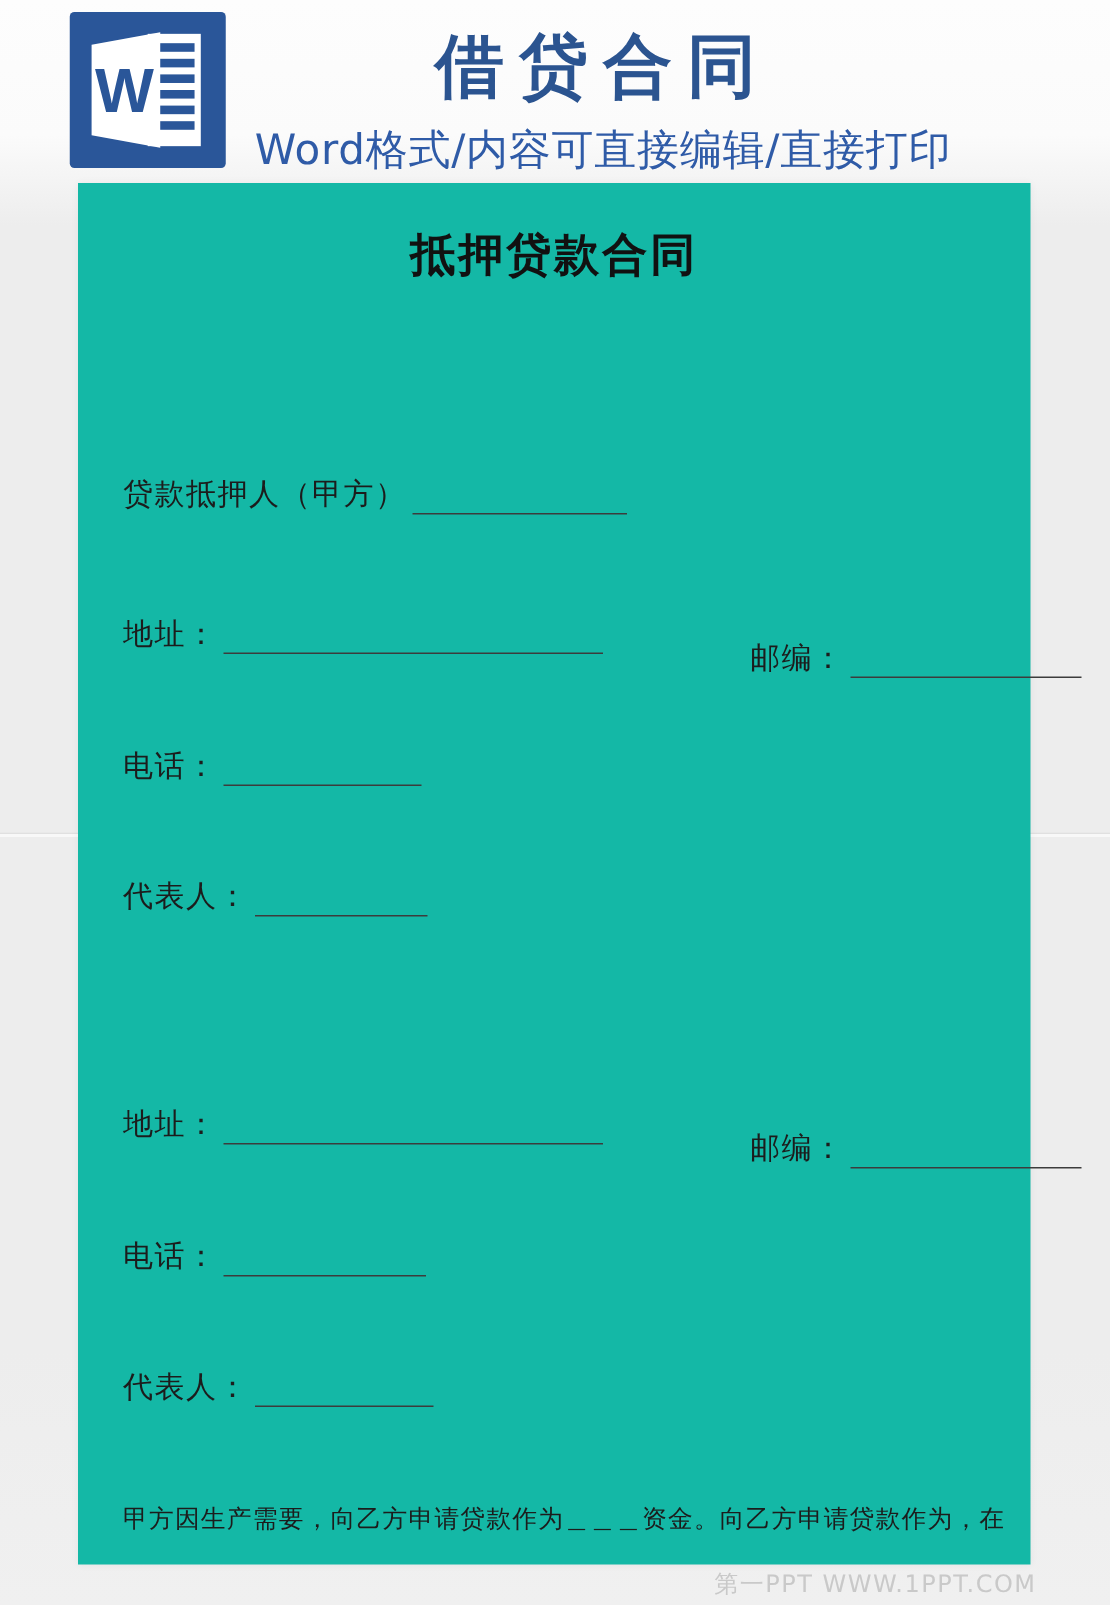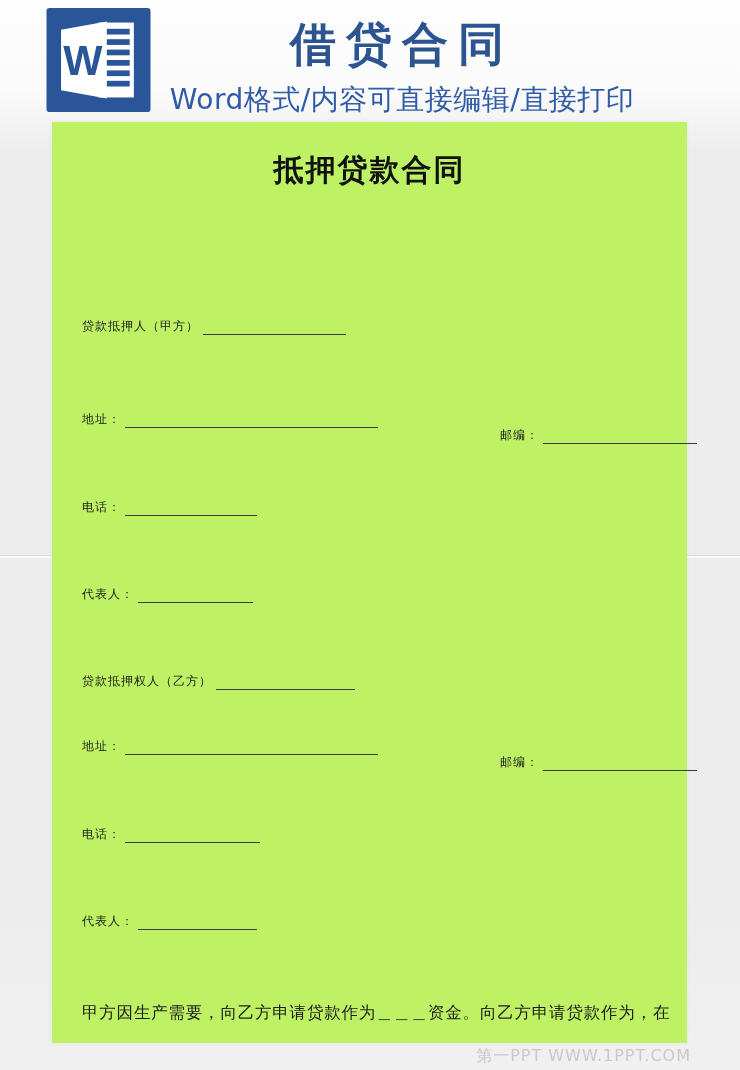--- a/index.html
+++ b/index.html
@@ -25,28 +25,28 @@
 
   
   .divider-line {
     position:absolute; left:0; top:555px; width:740px; height:3px;
     border-top:1px solid #e0e0e0; background:#f8f8f8;
   }
 
   
   .page {
     position:absolute; left:52px; top:122px; width:635px; height:921px;
-    background:#bef264; box-shadow:0 0 5px rgba(0,0,0,0.05);
+    background:#14b8a6; box-shadow:0 0 5px rgba(0,0,0,0.05);
   }
   .doc-title {
     position:absolute; top:28px; left:0; width:100%;
     text-align:center; font-size:30px; font-weight:bold; color:#111;
     letter-spacing:2px;
   }
-  .row { position:absolute; left:30px; width:578px; font-size:12px; color:#1c1c1c;
+  .row { position:absolute; left:30px; width:578px; font-size:20px; color:#1c1c1c;
          letter-spacing:1px; white-space:nowrap; }
   .row .lbl { display:inline-block; }
   .uline {
     display:inline-block; height:19px; margin-left:4px;
     border-bottom:1.5px solid #3c3c3c; vertical-align:bottom;
   }
   .right-field { position:absolute; left:418px; top:16px; }
   .r1 { top:194px; }
   .r2 { top:287px; }
   .r3 { top:375px; }
@@ -113,23 +113,20 @@
   </div>
 
   <div class="row r3">
     <span class="lbl">电话：</span><span class="uline u132"></span>
   </div>
 
   <div class="row r4">
     <span class="lbl">代表人：</span><span class="uline u115"></span>
   </div>
 
-  <div class="row r5">
-    <span class="lbl">贷款抵押权人（乙方）</span><span class="uline u139"></span>
-  </div>
 
   <div class="row r6">
     <span class="lbl">地址：</span><span class="uline u255"></span>
     <span class="right-field">
       <span class="lbl">邮编：</span><span class="uline u156"></span>
     </span>
   </div>
 
   <div class="row r7">
     <span class="lbl">电话：</span><span class="uline u135"></span>

